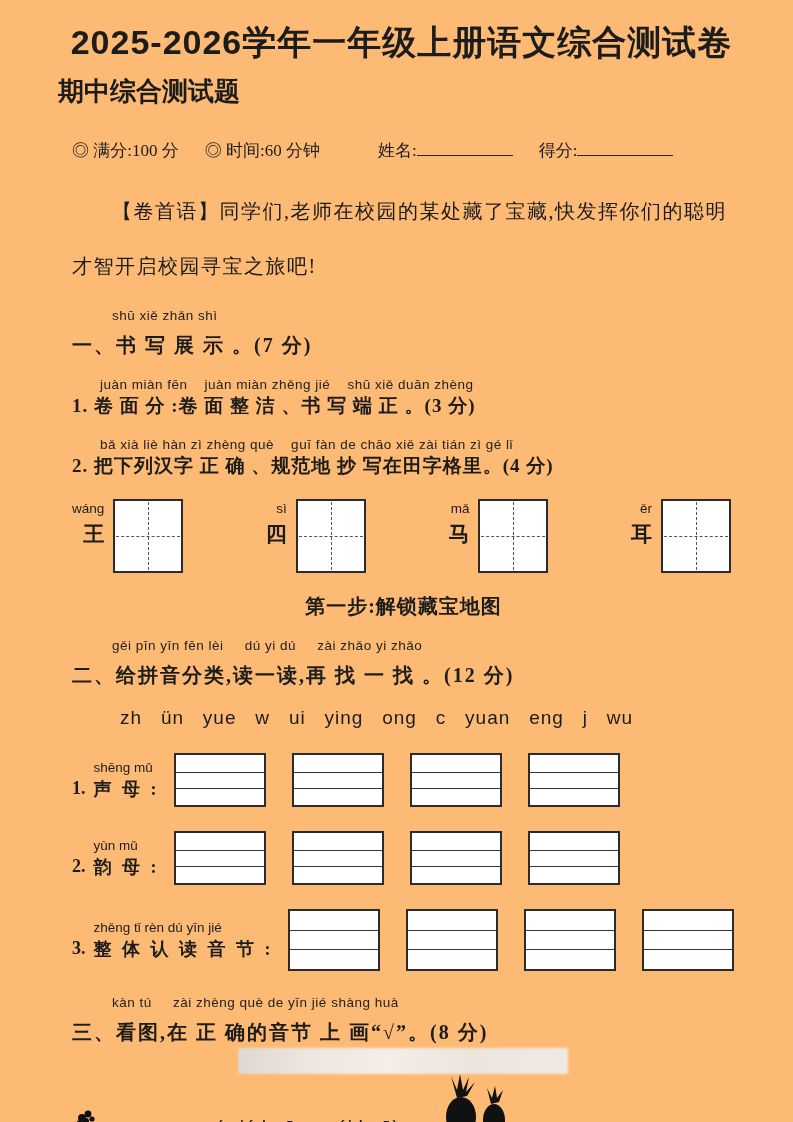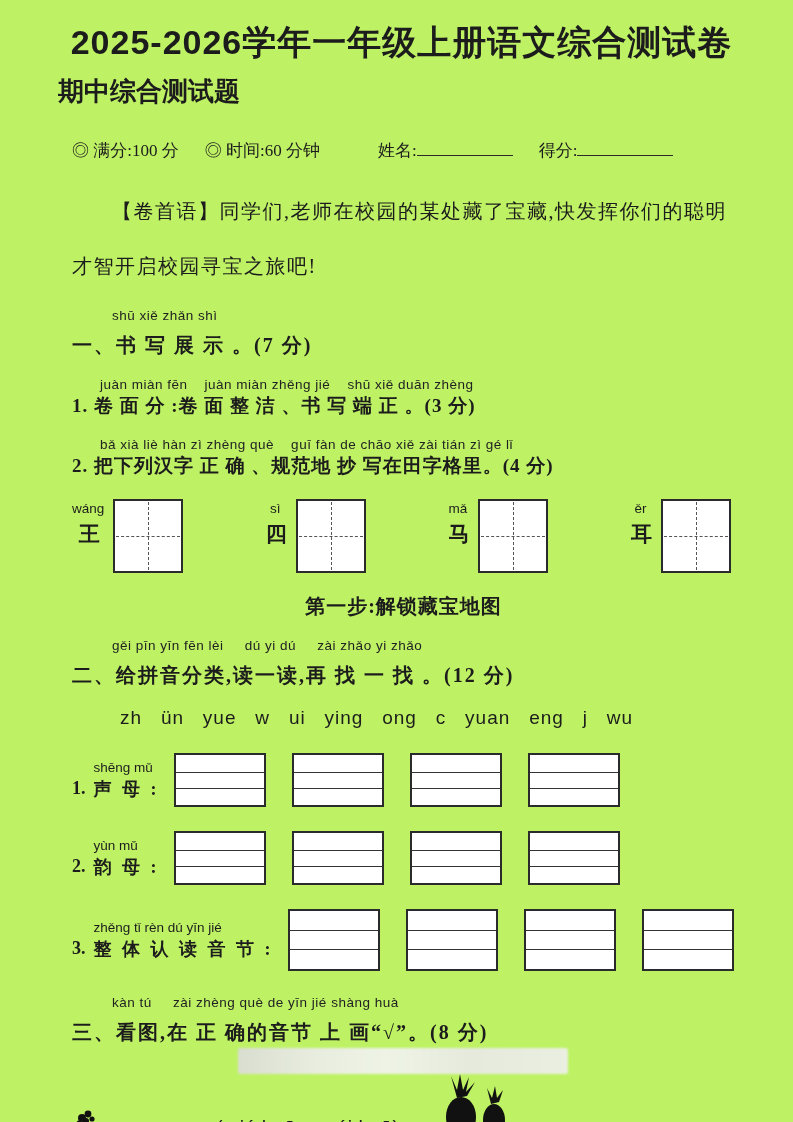--- a/index.html
+++ b/index.html
@@ -1,19 +1,19 @@
 <!DOCTYPE html>
 <html><head>
 <meta charset="utf-8">
 <style>
   * { margin:0; padding:0; box-sizing:border-box; }
   html,body { background:#ffffff; }
   .page {
     position:relative; width:793px; height:1122px; margin:0 auto;
-    background:#bef264; color:#1c1c1c; overflow:hidden;
+    background:#fdba74; color:#1c1c1c; overflow:hidden;
     font-family:"Liberation Serif", serif;
     padding:20px 48px 0 72px;
   }
   .title {
     text-align:center; font-family:"Liberation Sans", sans-serif;
     font-weight:bold; font-size:34px; letter-spacing:1px; margin-left:-14px;
   }
   .subtitle {
     text-align:left; font-family:"Liberation Sans", sans-serif;
     font-weight:bold; font-size:26px; margin-top:8px; margin-left:-14px;
@@ -33,21 +33,21 @@
     font-family:"Liberation Sans", sans-serif; font-size:13.5px;
     letter-spacing:.5px; color:#222; white-space:pre-wrap;
   }
   .ind-40 { margin-left:40px; } .ind-28 { margin-left:28px; }
   .sec-head { font-size:20px; font-weight:bold; letter-spacing:2px; margin-top:9px; }
   .item-head { font-size:19px; font-weight:bold; letter-spacing:1px; margin-top:1px; }
   .mt-14{margin-top:14px;} .mt-18{margin-top:18px;} .mt-24{margin-top:24px;}
   
   .chargrid-row { margin-top:20px; display:flex; justify-content:space-between; padding-right:14px; }
   .char-item { display:flex; align-items:flex-start; gap:9px; }
-  .char-labels { display:flex; flex-direction:column; align-items:center; padding-top:2px; }
+  .char-labels { display:flex; flex-direction:column; align-items:flex-end; padding-top:2px; }
   .char-pinyin { font-family:"Liberation Sans", sans-serif; font-size:13.5px; }
   .char-hanzi { font-size:21px; font-weight:bold; margin-top:4px; margin-left:2px; }
   .tzg { position:relative; width:70px; height:74px; border:2px solid #2b2b2b; background:#fff; }
   .tzg::before { content:""; position:absolute; left:1px; right:1px; top:50%; border-top:1.5px dashed #555; }
   .tzg::after  { content:""; position:absolute; top:1px; bottom:1px; left:50%; border-left:1.5px dashed #555; }
   .step-banner { text-align:center; font-size:20px; font-weight:bold; letter-spacing:1px; margin-top:20px; margin-left:-10px; }
   .syllable-row { margin-top:18px; margin-left:48px; font-family:"Liberation Sans", sans-serif; font-size:19px; white-space:pre-wrap; letter-spacing:1px; }
   
   .pin-row { display:flex; align-items:center; margin-top:24px; }
   .pin-label { display:flex; align-items:flex-end; gap:8px; }

